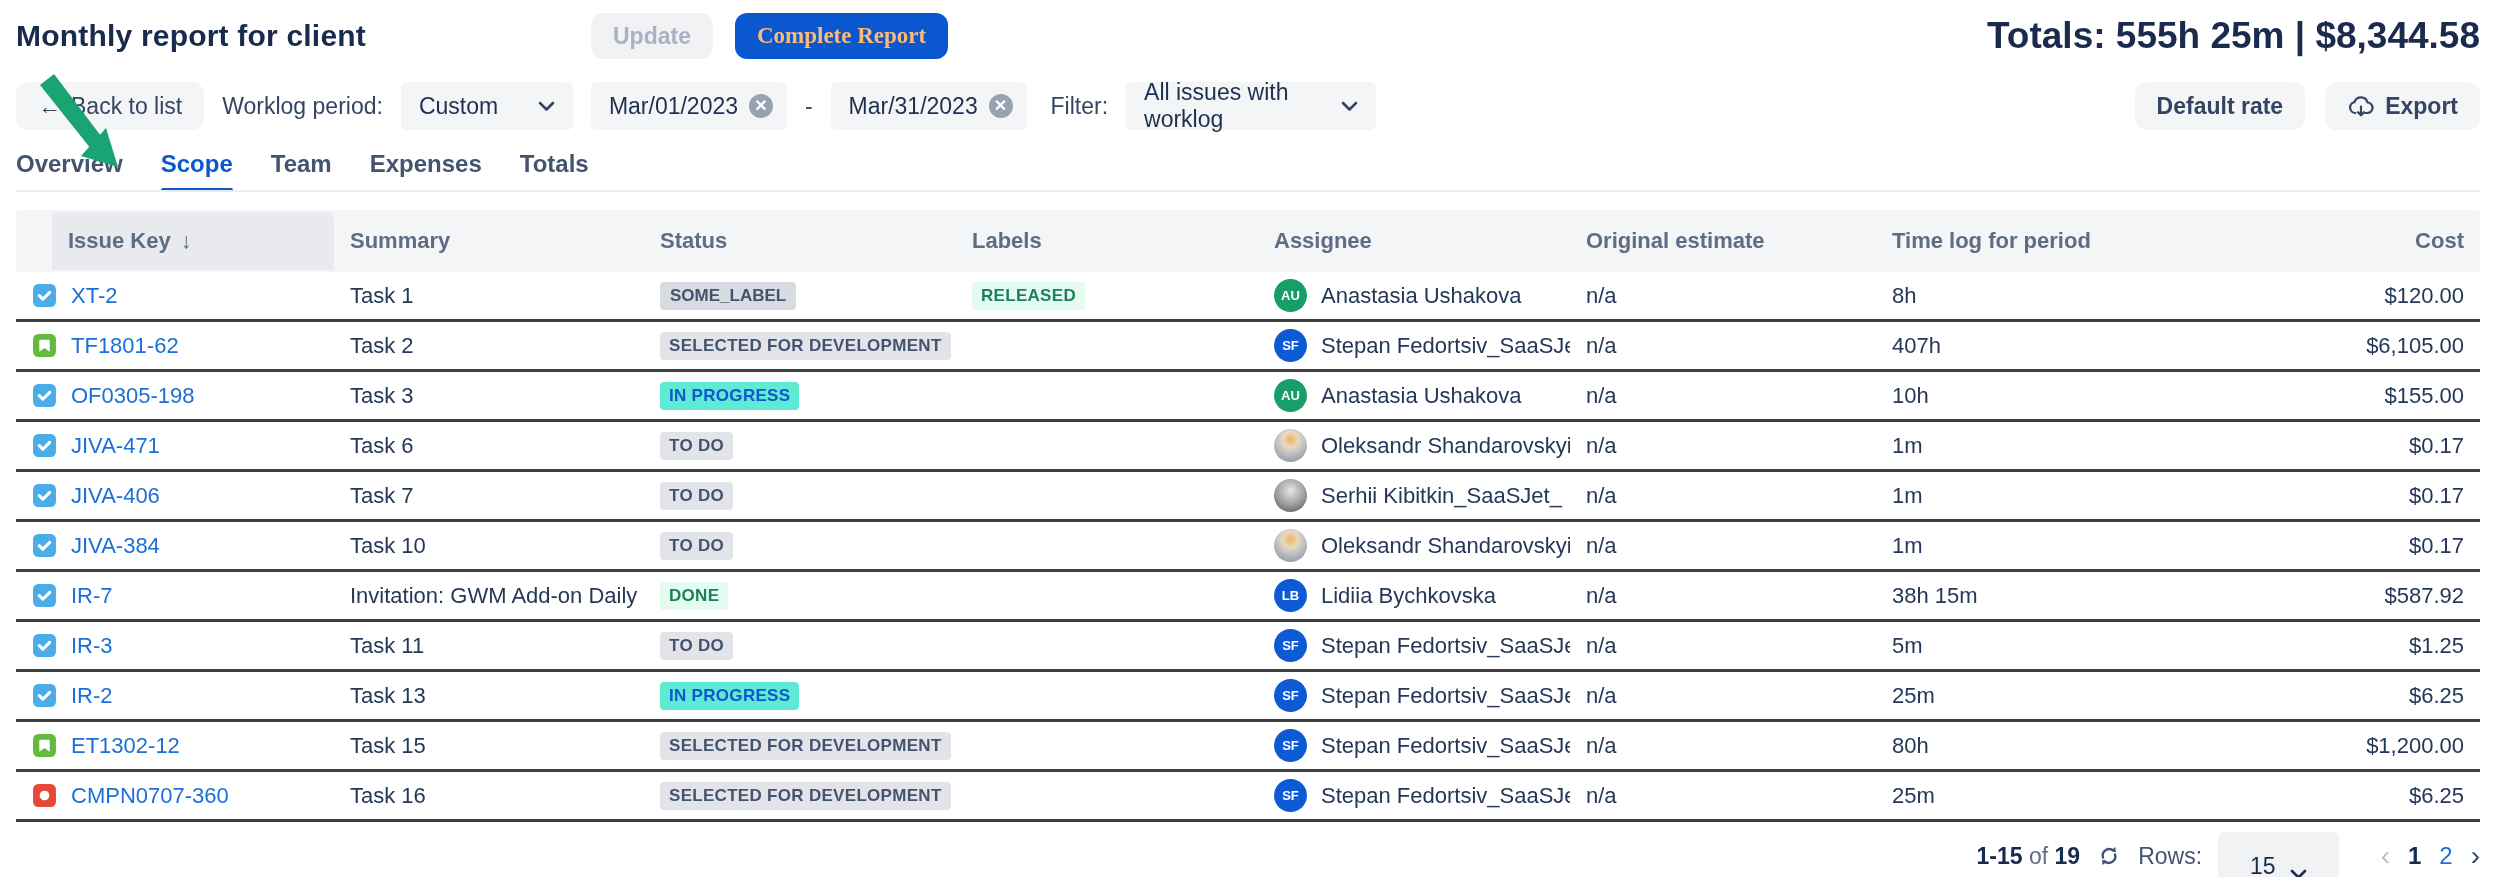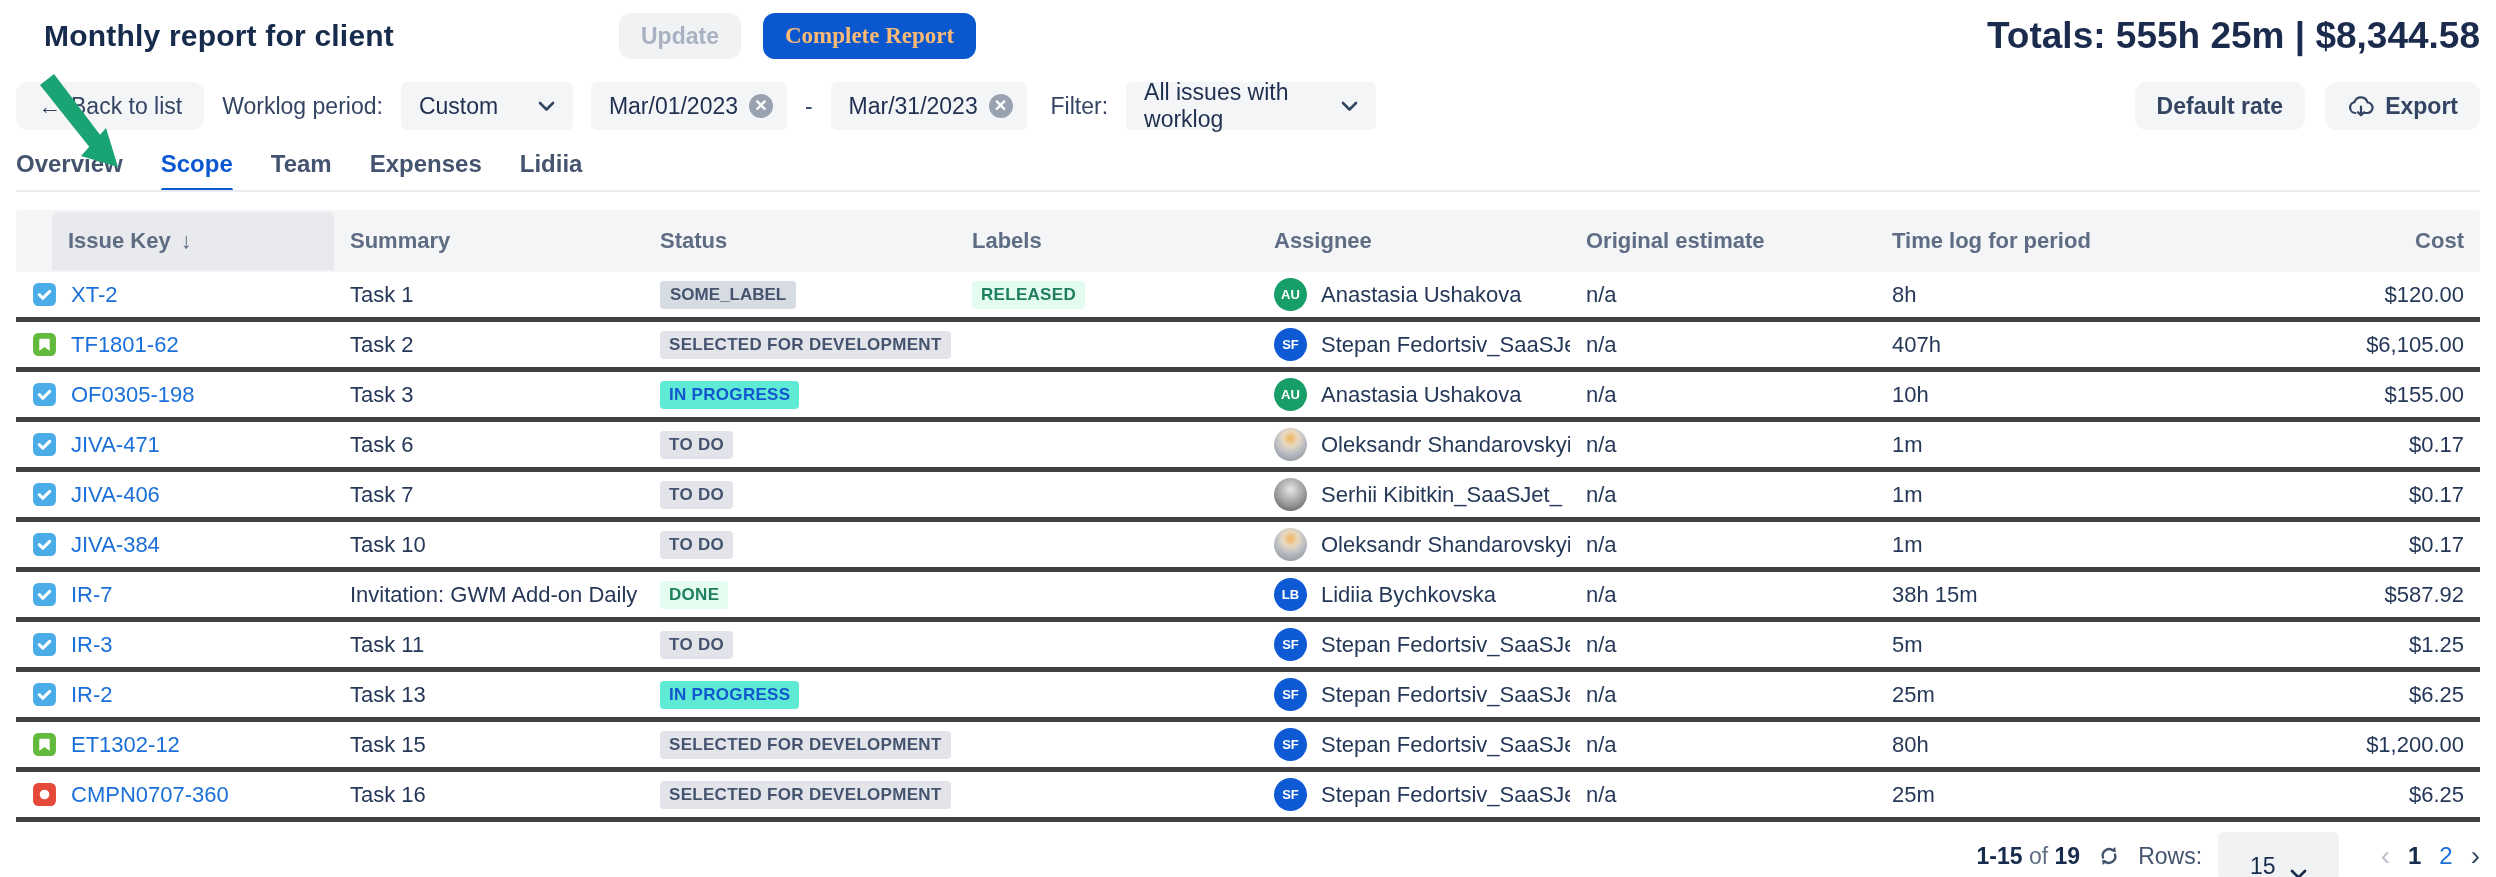--- a/index.html
+++ b/index.html
@@ -1,21 +1,21 @@
 <!DOCTYPE html>
 <html><head>
 <meta charset="utf-8">
 <style>
   * { margin:0; padding:0; box-sizing:border-box; }
   html,body { width:2496px; height:877px; background:#fff; font-family:"Liberation Sans", sans-serif; color:#253858; overflow:hidden; }
   .page { position:relative; width:2496px; height:877px; }
 
   
   .top-bar { display:flex; align-items:center; height:72px; padding:0 16px; }
-  .page-title { font-size:30px; font-weight:700; color:#172b4d; letter-spacing:.2px;margin-left:28px; }
+  .page-title { font-size:30px; font-weight:700; color:#172b4d; letter-spacing:.2px; }
   .top-actions { display:flex; align-items:center; gap:22px; margin-left:225px; }
   .btn { display:inline-flex; align-items:center; justify-content:center; gap:10px; height:46px; border:none; border-radius:12px; font-family:"Liberation Sans",sans-serif; font-size:23px; font-weight:600; cursor:pointer; padding:0 22px; }
   .btn-disabled { background:#f1f2f4; color:#a9b2c2; cursor:default; }
   .btn-primary { background:#0b57d0; color:#fdba74;font-family:Liberation Serif, serif; }
   .totals { margin-left:auto; font-size:37px; font-weight:700; color:#1b2b4d; white-space:nowrap; }
 
   
   .toolbar { display:flex; align-items:center; height:48px; margin:10px 16px 0 16px; gap:18px; }
   .btn-soft { background:#f4f5f7; color:#344563; font-weight:400; font-size:23px; height:48px; }
   .lbl { font-size:23px; color:#344563; white-space:nowrap; }
@@ -40,21 +40,21 @@
   .annot { position:absolute; left:0; top:0; pointer-events:none; z-index:9; }
 
   
   .table { margin:18px 16px 0 16px; }
   .tgrid { display:grid; grid-template-columns:318px 310px 312px 302px 312px 306px 330px 1fr; align-items:center; }
   .thead { background:#f4f5f7; height:62px; border-radius:4px 4px 0 0; }
   .th { font-size:22px; font-weight:600; color:#5e6c84; padding-left:16px; white-space:nowrap; }
   .th.first { background:#e9eaed; height:58px; display:flex; align-items:center; border-radius:6px 6px 0 0; gap:10px;margin-left:36px; }
   .th.cost, .td.cost { text-align:right; padding-right:16px; }
   .sort-ic { font-size:22px; color:#5e6c84; }
-  .trow { height:50px; border-bottom:5px solid #404040; }
+  .trow { height:50px; border-bottom:3px solid #404040; }
   .td { font-size:22px; color:#253858; padding-left:16px; white-space:nowrap; overflow:hidden; }
   .keycell { display:flex; align-items:center; gap:14px; }
   .type-ic { width:25px; height:25px; flex:0 0 auto; }
   .key-link { color:#1a6fd8; cursor:pointer; text-decoration:none; font-size:22px; }
   .badge { display:inline-block; font-size:17px; font-weight:700; letter-spacing:.3px; padding:4px 9px; border-radius:4px; white-space:nowrap; }
   .badge-success { color:#1d7f5f; background:#e3fcef; }
   .badge-inprogress { color:#1257cd; background:#5eead4; }
   .badge-default { color:#44546f; background:#e2e4e9; }
   .label-badge { display:inline-block; font-size:17px; font-weight:700; color:#44546f; background:#d7dbe2; padding:4px 10px; border-radius:4px; }
   .asg { display:flex; align-items:center; gap:14px; }
@@ -134,21 +134,21 @@
       </button>
     </div>
   </div>
 
   <div class="tabs-wrap">
     <div class="tabs">
       <div class="tab">Overview</div>
       <div class="tab active">Scope</div>
       <div class="tab">Team</div>
       <div class="tab">Expenses</div>
-      <div class="tab">Lidiia</div>
+      <div class="tab">Totals</div>
     </div>
     <div class="tabs-underline"></div>
   </div>
 
   <div class="table">
     <div class="tgrid thead">
       <div class="th first">
         <span>Issue Key</span>
         <span class="sort-ic">↓</span>
       </div>

